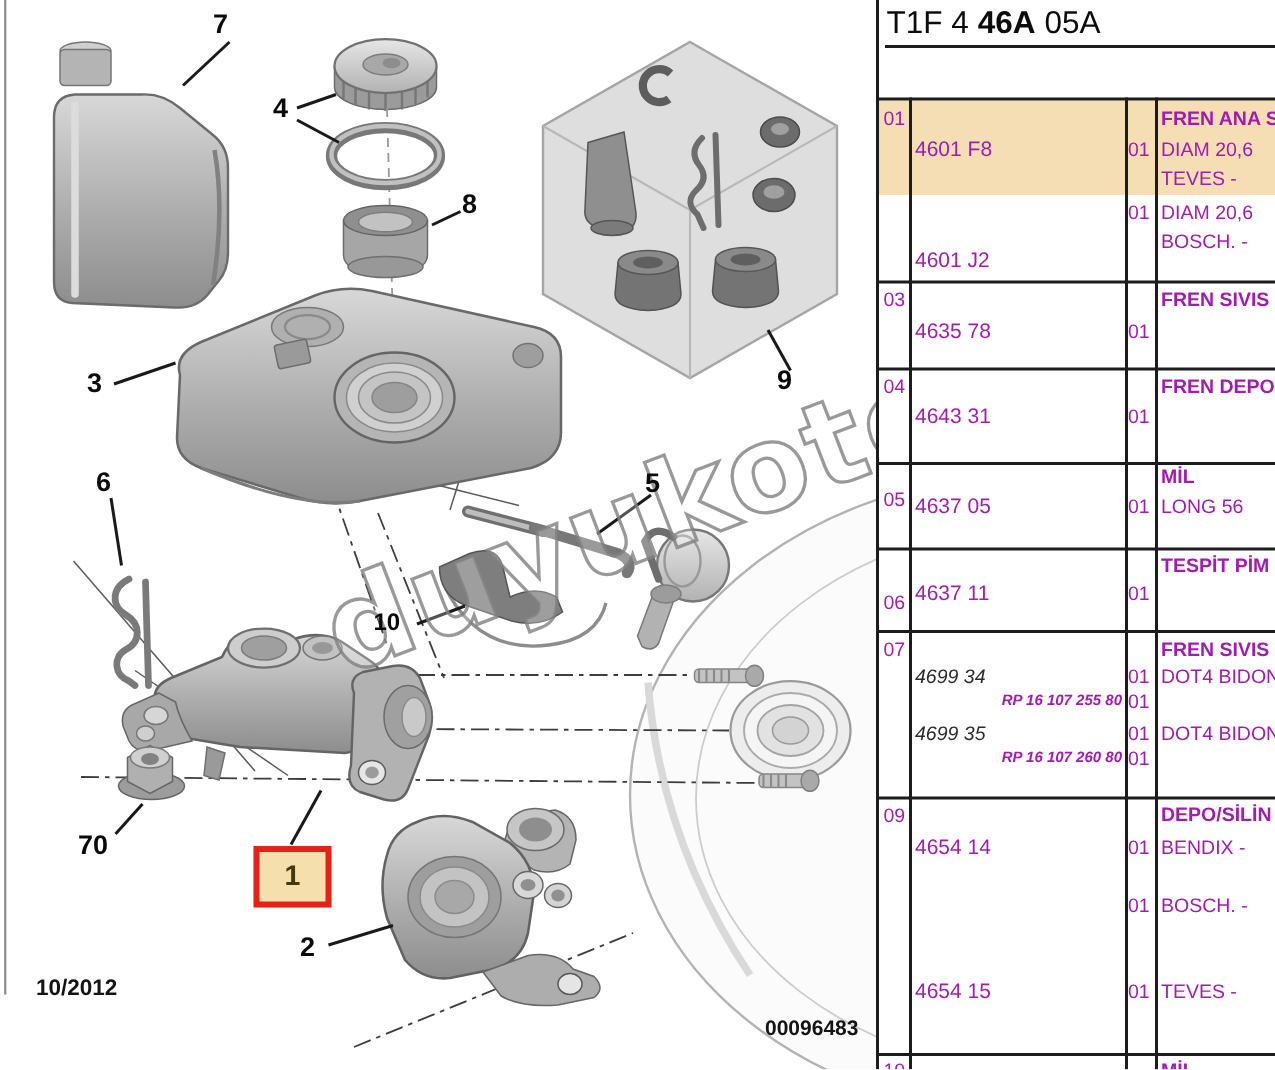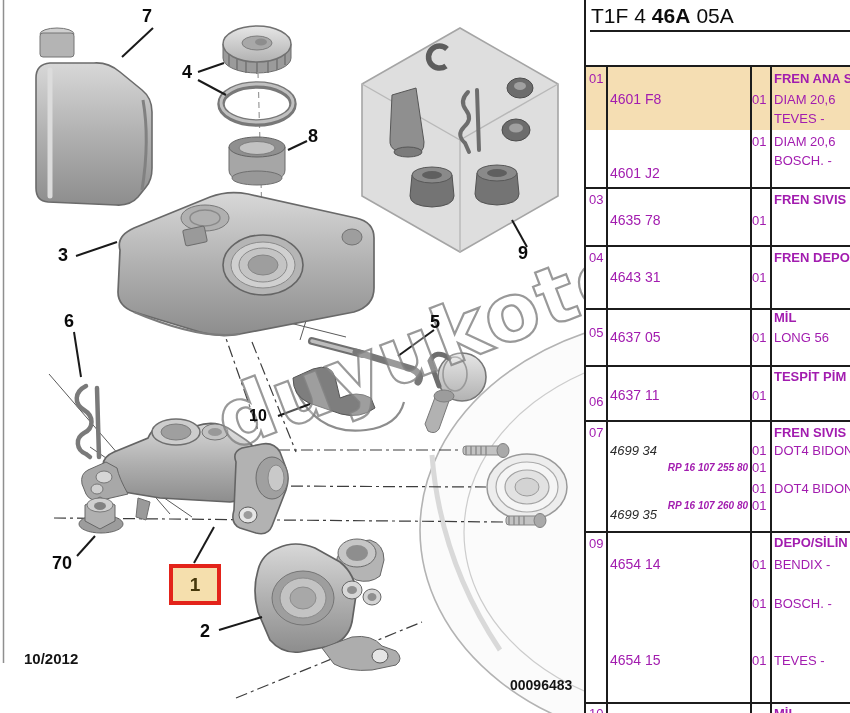--- a/index.html
+++ b/index.html
@@ -316,21 +316,21 @@
   <div class="tcell" style="left:168px;top:387px;">01</div>
   <div class="tcell bold" style="left:190px;top:368px;">TESPİT PİM</div>
 
   <div class="tcell" style="left:5px;top:424px;">07</div>
   <div class="tcell bold" style="left:190px;top:424px;">FREN SIVIS</div>
   <div class="tcell ital" style="left:26px;top:442px;">4699 34</div>
   <div class="tcell" style="left:168px;top:442px;">01</div>
   <div class="tcell" style="left:190px;top:442px;">DOT4 BIDON</div>
   <div class="tcell rp" style="left:26px;top:459px;">RP 16 107 255 80</div>
   <div class="tcell" style="left:168px;top:459px;">01</div>
-  <div class="tcell ital" style="left:26px;top:480px;margin-top:26px;">4699 35</div>
+  <div class="tcell ital" style="left:26px;top:480px;">4699 35</div>
   <div class="tcell" style="left:168px;top:480px;">01</div>
   <div class="tcell" style="left:190px;top:480px;">DOT4 BIDON</div>
   <div class="tcell rp" style="left:26px;top:497px;">RP 16 107 260 80</div>
   <div class="tcell" style="left:168px;top:497px;">01</div>
 
   <div class="tcell" style="left:5px;top:535px;">09</div>
   <div class="tcell bold" style="left:190px;top:534px;">DEPO/SİLİN</div>
   <div class="tcell pn" style="left:26px;top:556px;">4654 14</div>
   <div class="tcell" style="left:168px;top:556px;">01</div>
   <div class="tcell" style="left:190px;top:556px;">BENDIX -</div>

